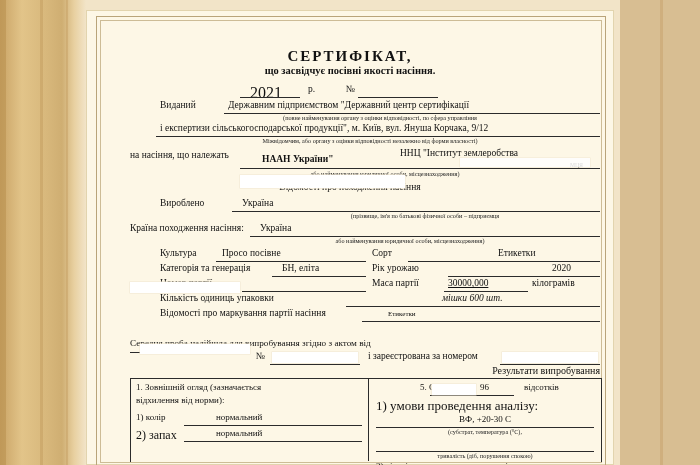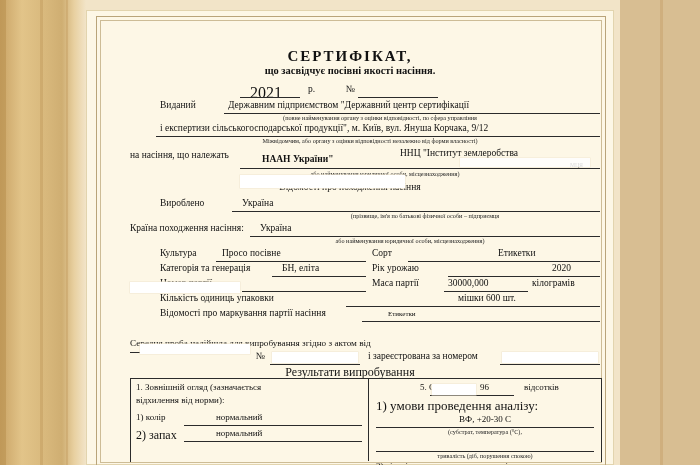--- a/index.html
+++ b/index.html
@@ -116,40 +116,40 @@
     <div class="abs lbl" style="left:60px;top:243px;">Категорія та генерація</div>
     <div class="abs val" style="left:182px;top:243px;">БН, еліта</div>
     <div class="hline" style="left:172px;top:256px;width:94px;"></div>
     <div class="abs lbl" style="left:272px;top:243px;">Рік урожаю</div>
     <div class="abs val" style="left:452px;top:243px;">2020</div>
     <div class="hline" style="left:348px;top:256px;width:152px;"></div>
 
     <div class="abs lbl" style="left:60px;top:258px;">Номер партії</div>
     <div class="hline" style="left:142px;top:271px;width:124px;"></div>
     <div class="abs lbl" style="left:272px;top:258px;">Маса партії</div>
-    <div class="abs val" style="left:348px;top:258px;">30000,000</div>
+    <div class="abs val" style="left:348px;top:258px;text-decoration:underline;">30000,000</div>
     <div class="hline" style="left:344px;top:271px;width:84px;"></div>
     <div class="abs lbl" style="left:432px;top:258px;">кілограмів</div>
 
     <div class="abs lbl" style="left:60px;top:273px;">Кількість одиниць упаковки</div>
-    <div class="abs val" style="left:358px;top:273px;">мішки 600 шт.</div>
+    <div class="abs val" style="left:342px;top:273px;font-style:italic;">мішки 600 шт.</div>
     <div class="hline" style="left:246px;top:286px;width:254px;"></div>
 
     <div class="abs lbl" style="left:60px;top:288px;">Відомості про маркування партії насіння</div>
     <div class="abs val" style="left:288px;top:290px;font-size:7px;">Етикетки</div>
     <div class="hline" style="left:262px;top:301px;width:238px;"></div>
 
     <div class="abs" style="left:30px;top:318px;width:470px;font-size:9.2px;">Середня    проба    надійшла    для    випробування    згідно    з    актом    від</div>
     <div class="hline" style="left:30px;top:332px;width:120px;"></div>
     <div class="abs lbl" style="left:156px;top:331px;">№</div>
     <div class="hline" style="left:170px;top:344px;width:90px;"></div>
     <div class="abs lbl" style="left:268px;top:331px;text-align:center;">і зареєстрована за номером</div>
     <div class="hline" style="left:400px;top:344px;width:100px;"></div>
 
-    <div class="abs" style="left:0;top:345px;width:500px;text-align:center;font-size:12px;">Результати випробування</div>
+    <div class="abs" style="left:0;top:345px;width:500px;text-align:right;font-size:10px;">Результати випробування</div>
 
     <div class="boxline" style="left:30px;top:358px;width:470px;height:83px;border-bottom:none;"></div>
     <div class="vline" style="left:268px;top:358px;height:83px;"></div>
 
     <div class="abs" style="left:36px;top:362px;width:226px;font-size:9px;">1. Зовнішній огляд (зазначається</div>
     <div class="abs" style="left:36px;top:375px;width:226px;font-size:9px;">відхилення від норми):</div>
     <div class="abs" style="left:36px;top:392px;font-size:9px;">1) колір</div>
     <div class="abs" style="left:116px;top:392px;font-size:9px;">нормальний</div>
     <div class="hline" style="left:84px;top:405px;width:178px;"></div>
     <div class="abs" style="left:36px;top:408px;font-size:12px;">2) запах</div>

